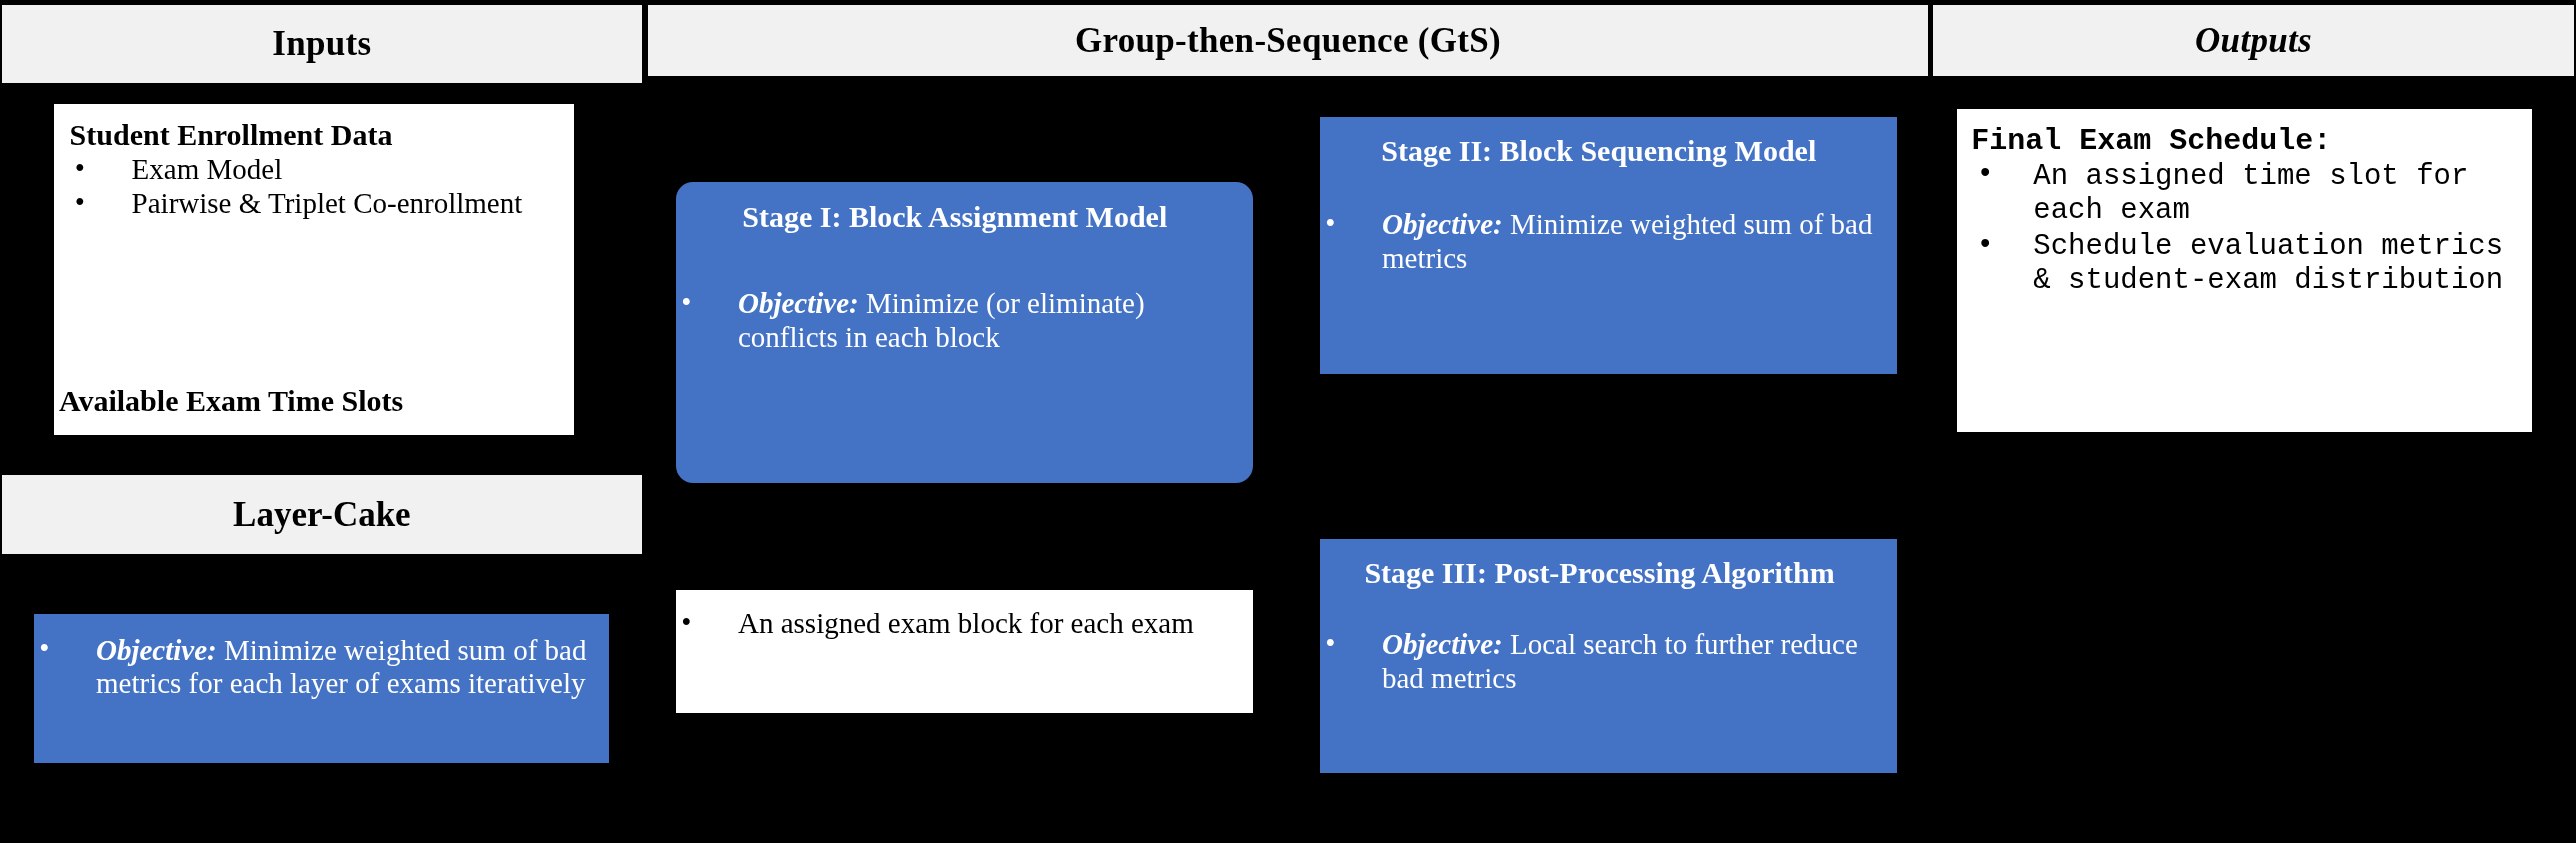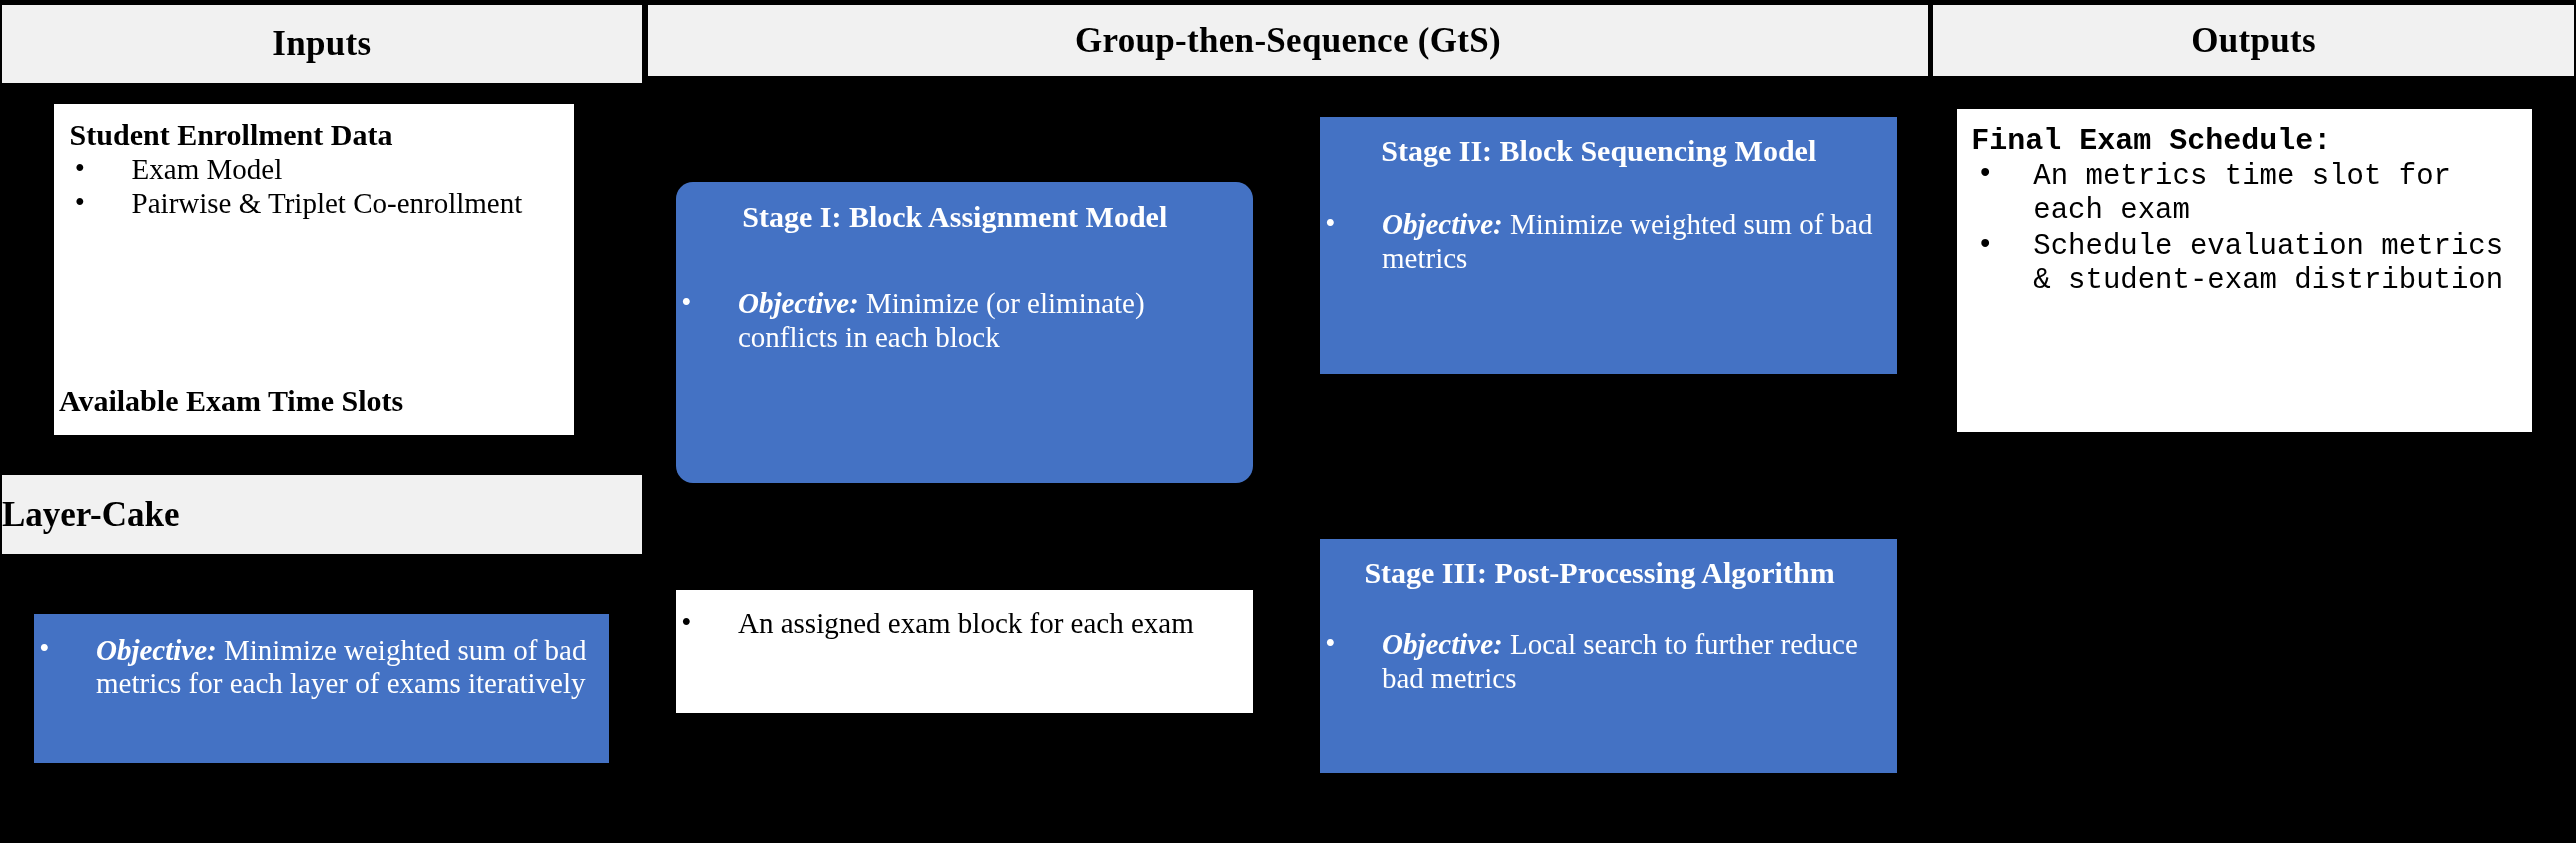--- a/index.html
+++ b/index.html
@@ -28,21 +28,21 @@
     background: #F1F1F1;
     display: flex;
     align-items: center;
     justify-content: center;
     color: #000000;
     font-weight: bold;
     letter-spacing: 0.3px;
   }
   .hdr-inputs  { left: 1.9px;    top: 5.2px;  width: 640px;  height: 78px; font-size: 35px; }
   .hdr-gts     { left: 648px;  top: 5.2px;  width: 1280px; height: 71px; font-size: 35px; }
-  .hdr-outputs { left: 1933px; top: 5.2px;  width: 641px;  height: 71px; font-size: 35px; }
+  .hdr-outputs { left: 1933px; top: 5.2px;  width: 641px;  height: 71px; font-size: 35px; font-style: italic; }
 
   
   .box {
     position: absolute;
     box-sizing: border-box;
   }
   .box-white { background: #FFFFFF; color: #000000; }
   .box-blue  { background: #4472C4; color: #FFFFFF; }
   .box-gray  { background: #F1F1F1; color: #000000; }
 
@@ -86,21 +86,21 @@
   #inputs-card .foot {
     position: absolute;
     left: 5px;
     bottom: 17px;
     font-weight: bold;
     font-size: 30px;
     line-height: 1.13;
   }
 
   #layercake-hdr    { left: 1.9px;   top: 475px;  width: 640px; height: 79px;
-                      display: flex; align-items: center; justify-content: flex-start;
+                      display: flex; align-items: center; justify-content: center;
                       font-weight: bold; font-size: 35px; }
 
   #layercake-card   { left: 34px;  top: 614px;  width: 575px; height: 149px; padding: 19.5px 17px 0 0; }
 
   #stage1-card      { left: 676px; top: 182px;  width: 577px; height: 301px; padding: 18px 19.5px 0 0; border-radius: 17px; }
   #stage1-card .btitle-center { margin: 0 22px 0 22px; }
   #stage1-card ul.bl { margin-top: 53px; }
 
   #gts-mid-card     { left: 676px; top: 590px;  width: 577px; height: 123px; padding: 17px 15.6px 0 0; }
 
@@ -185,19 +185,19 @@
   <div class="box box-blue" id="stage3-card">
     <div class="btitle btitle-center">Stage III: Post-Processing Algorithm</div>
     <ul class="bl">
       <li><span class="obj">Objective:</span> <span>Local search to further reduce bad metrics</span></li>
     </ul>
   </div>
 
   <div class="box box-white" id="outputs-card">
     <div class="btitle">Final Exam Schedule:</div>
     <ul class="bl tight">
-      <li>An metrics time slot for each exam</li>
+      <li>An assigned time slot for each exam</li>
       <li>Schedule evaluation metrics &amp; student-exam distribution</li>
     </ul>
   </div>
 
 </div>
 
 
 </body></html>

